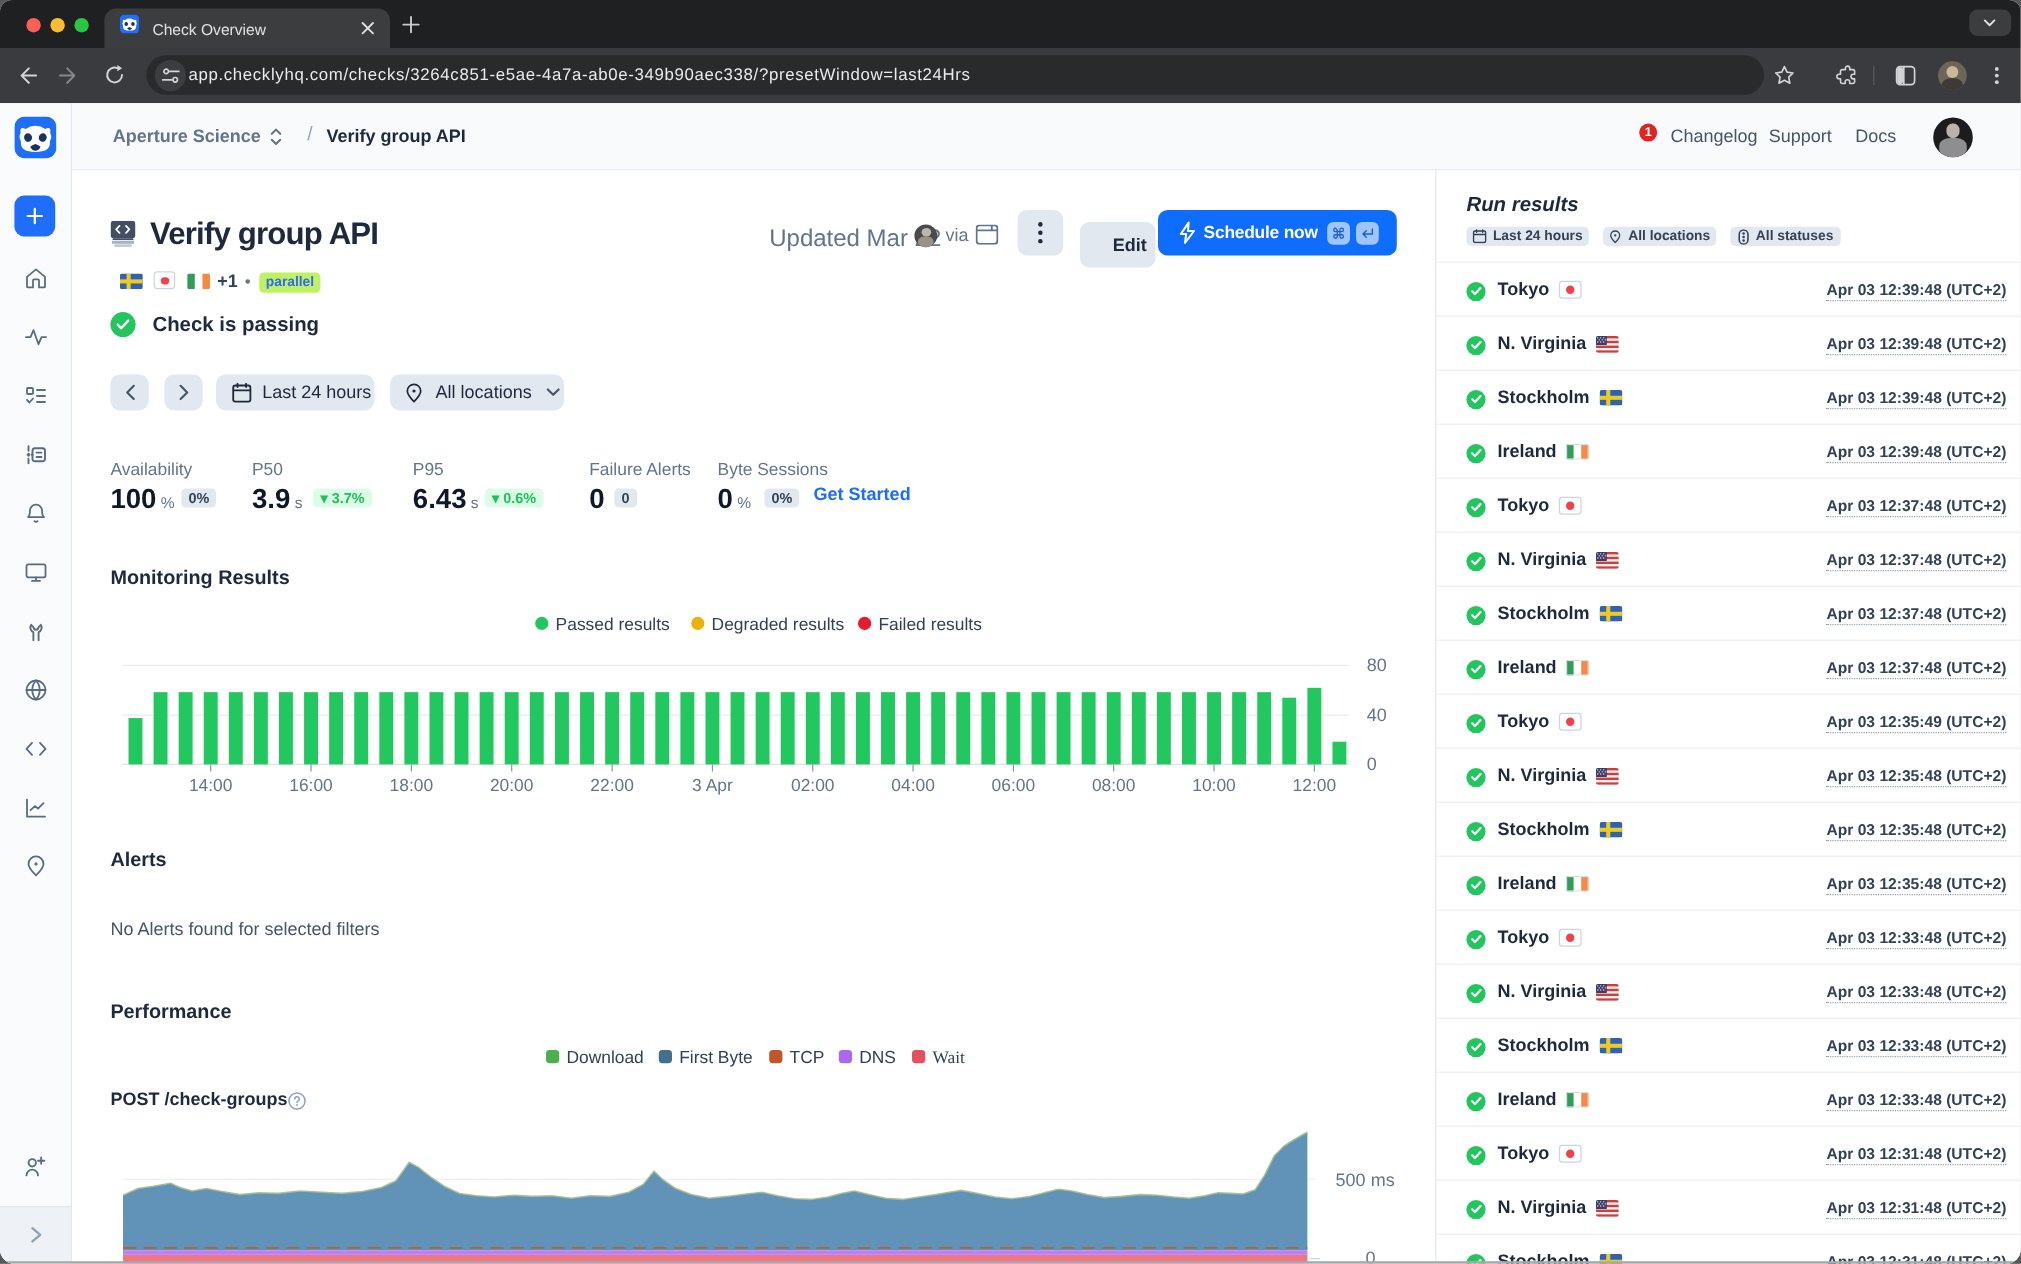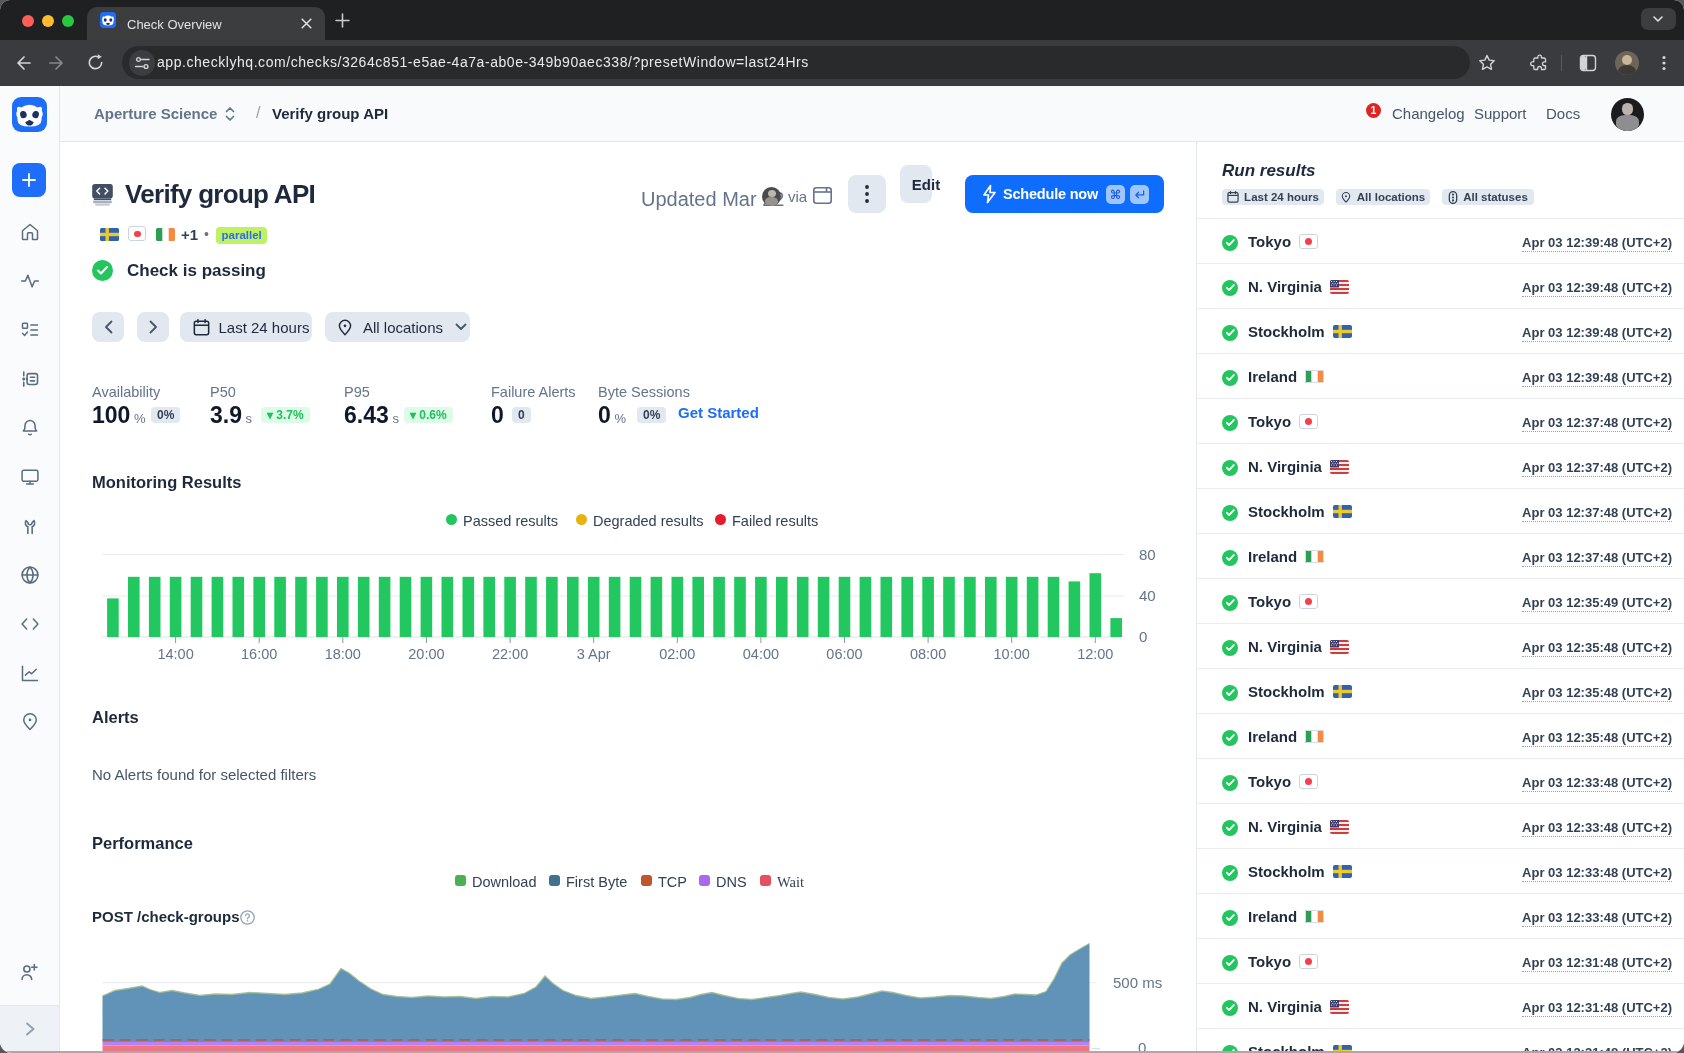--- a/index.html
+++ b/index.html
@@ -217,21 +217,21 @@
         <path d="M0.8 5 L18.2 5" stroke="#64748b" stroke-width="1.6"></path>
         <path d="M13.5 0.8 L13.5 5" stroke="#64748b" stroke-width="1.6"></path>
       </svg>
     <div class="abs btn" style="left:788px;top:33px;width:38px;height:38px;">
       <svg width="4" height="18" viewBox="0 0 4 18">
           <circle cx="2" cy="2" r="1.9" fill="#1e293b"></circle>
           <circle cx="2" cy="9" r="1.9" fill="#1e293b"></circle>
           <circle cx="2" cy="16" r="1.9" fill="#1e293b"></circle>
         </svg>
     </div>
-    <div class="abs btn" style="left:840px;top:23px;width:32px;height:38px;font-size:15px;font-weight:bold;color:#1e293b;padding-left:20px;">Edit</div>
+    <div class="abs btn" style="left:840px;top:43px;width:63px;height:38px;font-size:15px;font-weight:bold;color:#1e293b;padding-left:20px;">Edit</div>
     <div class="abs" style="left:905px;top:33px;width:199px;height:38px;background:#0e6dfc;border-radius:8px;">
       <svg class="abs" style="left:16px;top:9px;" width="17" height="20" viewBox="0 0 17 20">
           <path d="M9.5 1.5 L3 11 L7.5 11 L6.5 18.5 L14 8.5 L9 8.5 Z" fill="none" stroke="#fff" stroke-width="1.7" stroke-linejoin="round"></path>
         </svg>
       <div class="abs" style="left:38px;top:11px;font-size:14.5px;font-weight:bold;color:#fff;letter-spacing:-0.2px;">Schedule now</div>
       <div class="abs" style="left:140.5px;top:9.5px;width:19px;height:19px;background:#9ec6fd;border-radius:5px;"></div>
       <svg class="abs" style="left:144.5px;top:13.5px;" width="11" height="11" viewBox="0 0 12 12">
           <path d="M3.2 1.2 a1.6 1.6 0 0 0 0 3.2 L8.8 4.4 a1.6 1.6 0 1 0 -1.6 -1.6 L7.2 8.8 a1.6 1.6 0 1 0 1.6 -1.6 L3.2 7.2 a1.6 1.6 0 1 0 1.6 1.6 L4.8 3.2 Z" fill="none" stroke="#1d5fd6" stroke-width="1.2"></path>
         </svg>
       <div class="abs" style="left:165px;top:9.5px;width:19px;height:19px;background:#9ec6fd;border-radius:5px;"></div>

